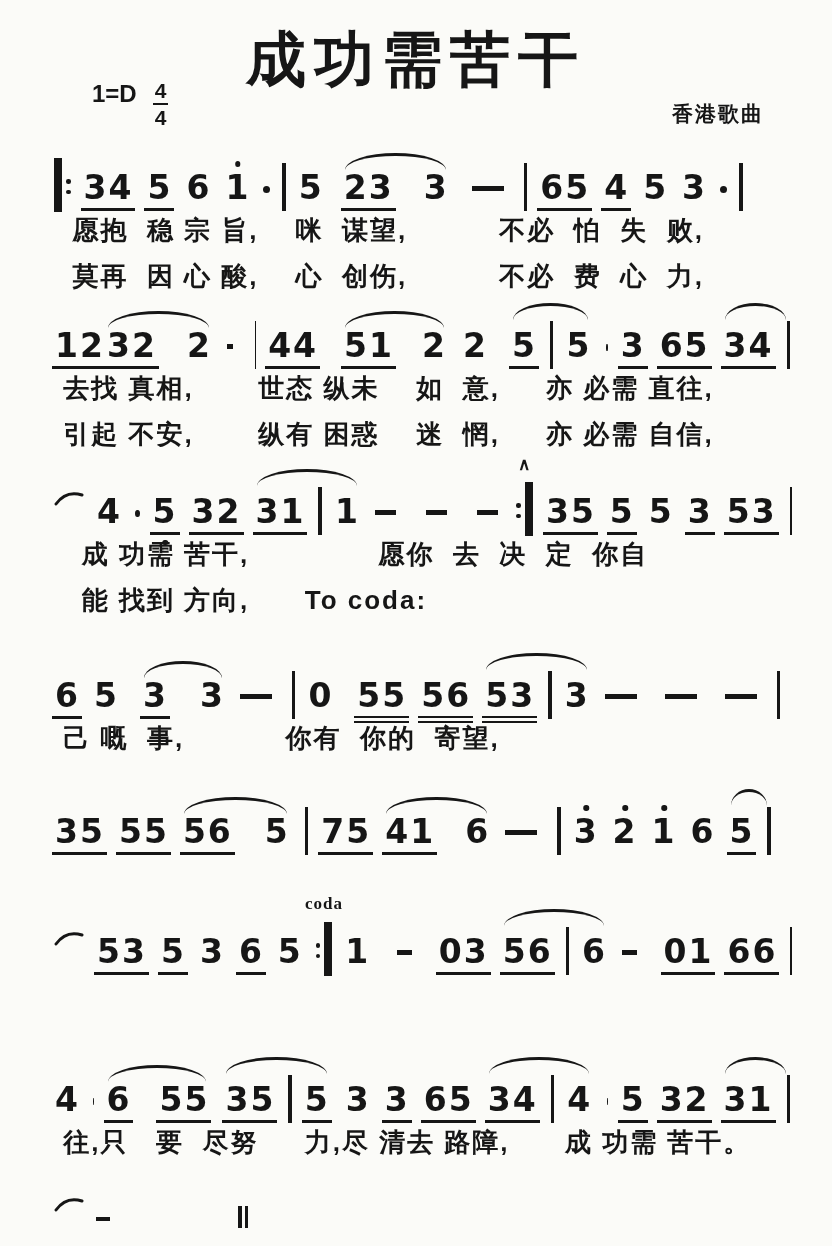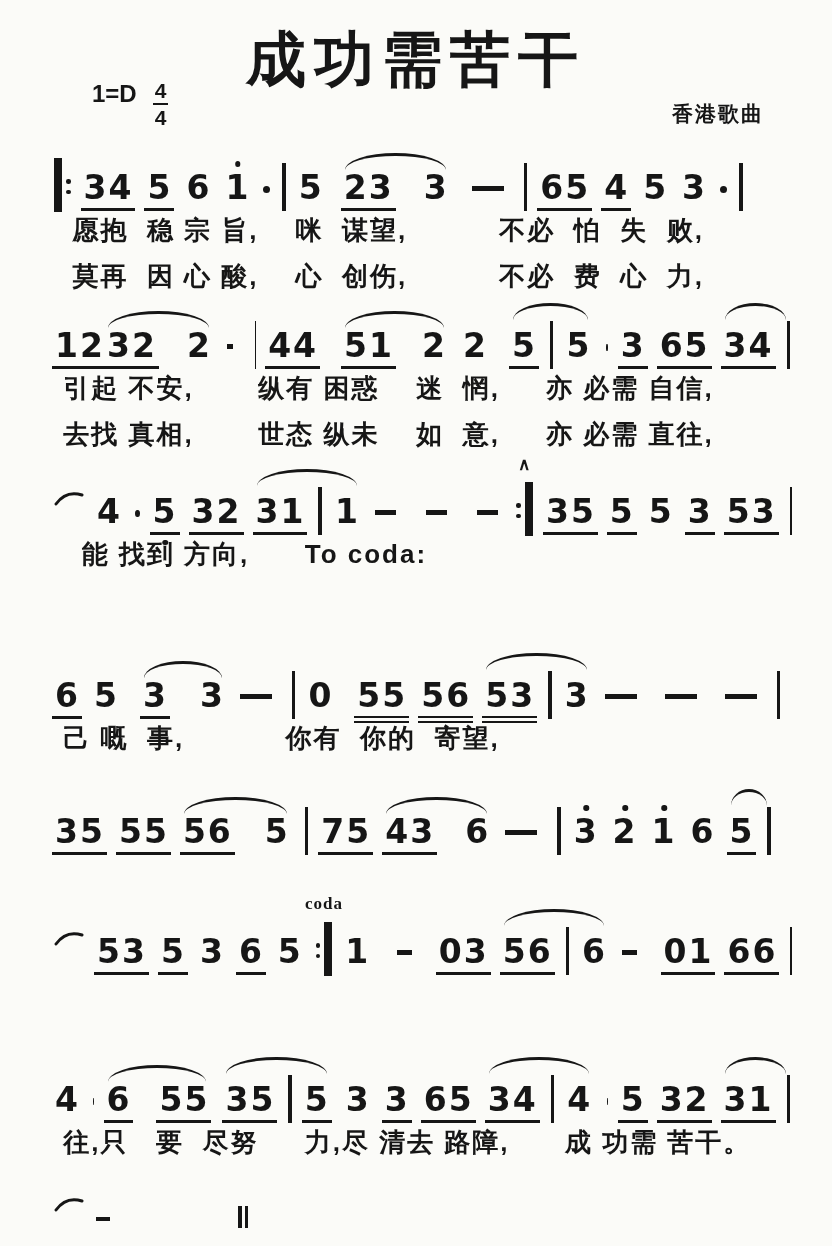--- a/index.html
+++ b/index.html
@@ -122,22 +122,22 @@
           <span class="note" style="margin-right: 2px;"><span class="ntext">5</span></span>
         </span>
         <span class="augdot" style="margin-right: 12px;"></span>
         <span class="note u1" style="margin-right: 12px;"><span class="ntext">3</span></span>
         <span class="note u1" style="margin-right: 12px;"><span class="ntext">65</span></span>
         <span class="slurgrp" style="margin-right: 12px;">
           <span class="note u1" style="margin-right: 12px;"><span class="ntext">34</span></span>
           <span class="bar" style="margin-right: 2px;"></span>
         </span>
       </div>
+      <div class="lyric"> 去找 真相,       世态 纵未    如  意,     亦 必需 直往,</div>
       <div class="lyric"> 引起 不安,       纵有 困惑    迷  惘,     亦 必需 自信,</div>
-      <div class="lyric"> 去找 真相,       世态 纵未    如  意,     亦 必需 直往,</div>
     </div>
     <div class="line" style="top: 462px;">
       <div class="notes">
         <span class="frag" style="margin-right: 12px;"><svg width="30" height="18" viewBox="0 0 30 18">
             <path d="M2 16 Q12 2 28 7" fill="none" stroke="#161616" stroke-width="3" stroke-linecap="round"></path>
           </svg></span>
         <span class="note" style="margin-right: 12px;"><span class="ntext">4</span></span>
         <span class="augdot" style="margin-right: 12px;"></span>
         <span class="note u1" style="margin-right: 12px;"><span class="ntext">5</span><span class="lodot"></span></span>
         <span class="note u1" style="margin-right: 12px;"><span class="ntext">32</span></span>
@@ -157,20 +157,21 @@
           <span class="repbar"></span>
           <span class="above">∧</span>
         </span>
         <span class="note u1" style="margin-right: 12px;"><span class="ntext">35</span></span>
         <span class="note u1" style="margin-right: 12px;"><span class="ntext">5</span></span>
         <span class="note" style="margin-right: 12px;"><span class="ntext">5</span></span>
         <span class="note u1" style="margin-right: 12px;"><span class="ntext">3</span></span>
         <span class="note u1" style="margin-right: 12px;"><span class="ntext">53</span></span>
         <span class="bar" style="margin-right: 12px;"></span>
       </div>
+      <div class="lyric">   成 功需 苦干,              愿你  去  决  定  你自</div>
       <div class="lyric">   能 找到 方向,      To coda:</div>
     </div>
     <div class="line" style="top: 646px;">
       <div class="notes">
         <span class="note u1" style="margin-right: 12px;"><span class="ntext">6</span></span>
         <span class="note" style="margin-right: 22px;"><span class="ntext">5</span></span>
         <span class="slurgrp" style="margin-right: 12px;">
           <span class="note u1" style="margin-right: 30px;"><span class="ntext">3</span></span>
           <span class="note" style="margin-right: 2px;"><span class="ntext">3</span></span>
         </span>
@@ -195,21 +196,21 @@
       <div class="notes">
         <span class="note u1" style="margin-right: 12px;"><span class="ntext">35</span></span>
         <span class="note u1" style="margin-right: 12px;"><span class="ntext">55</span></span>
         <span class="slurgrp" style="margin-right: 12px;">
           <span class="note u1" style="margin-right: 30px;"><span class="ntext">56</span></span>
           <span class="note" style="margin-right: 2px;"><span class="ntext">5</span></span>
         </span>
         <span class="bar" style="margin-right: 12px;"></span>
         <span class="note u1" style="margin-right: 12px;"><span class="ntext">75</span></span>
         <span class="slurgrp" style="margin-right: 12px;">
-          <span class="note u1" style="margin-right: 28px;"><span class="ntext">43</span></span>
+          <span class="note u1" style="margin-right: 28px;"><span class="ntext">41</span></span>
           <span class="note" style="margin-right: 2px;"><span class="ntext">6</span></span>
         </span>
         <span class="dash" style="margin-right: 20px;"></span>
         <span class="bar" style="margin-right: 12px;"></span>
         <span class="note" style="margin-right: 12px;"><span class="ntext">3</span><span class="hidot"></span></span>
         <span class="note" style="margin-right: 12px;"><span class="ntext">2</span><span class="hidot"></span></span>
         <span class="note" style="margin-right: 12px;"><span class="ntext">1</span><span class="hidot"></span></span>
         <span class="note" style="margin-right: 12px;"><span class="ntext">6</span></span>
         <span class="slurgrp" style="margin-right: 12px;">
           <span class="note u1" style="margin-right: 12px;"><span class="ntext">5</span></span>

